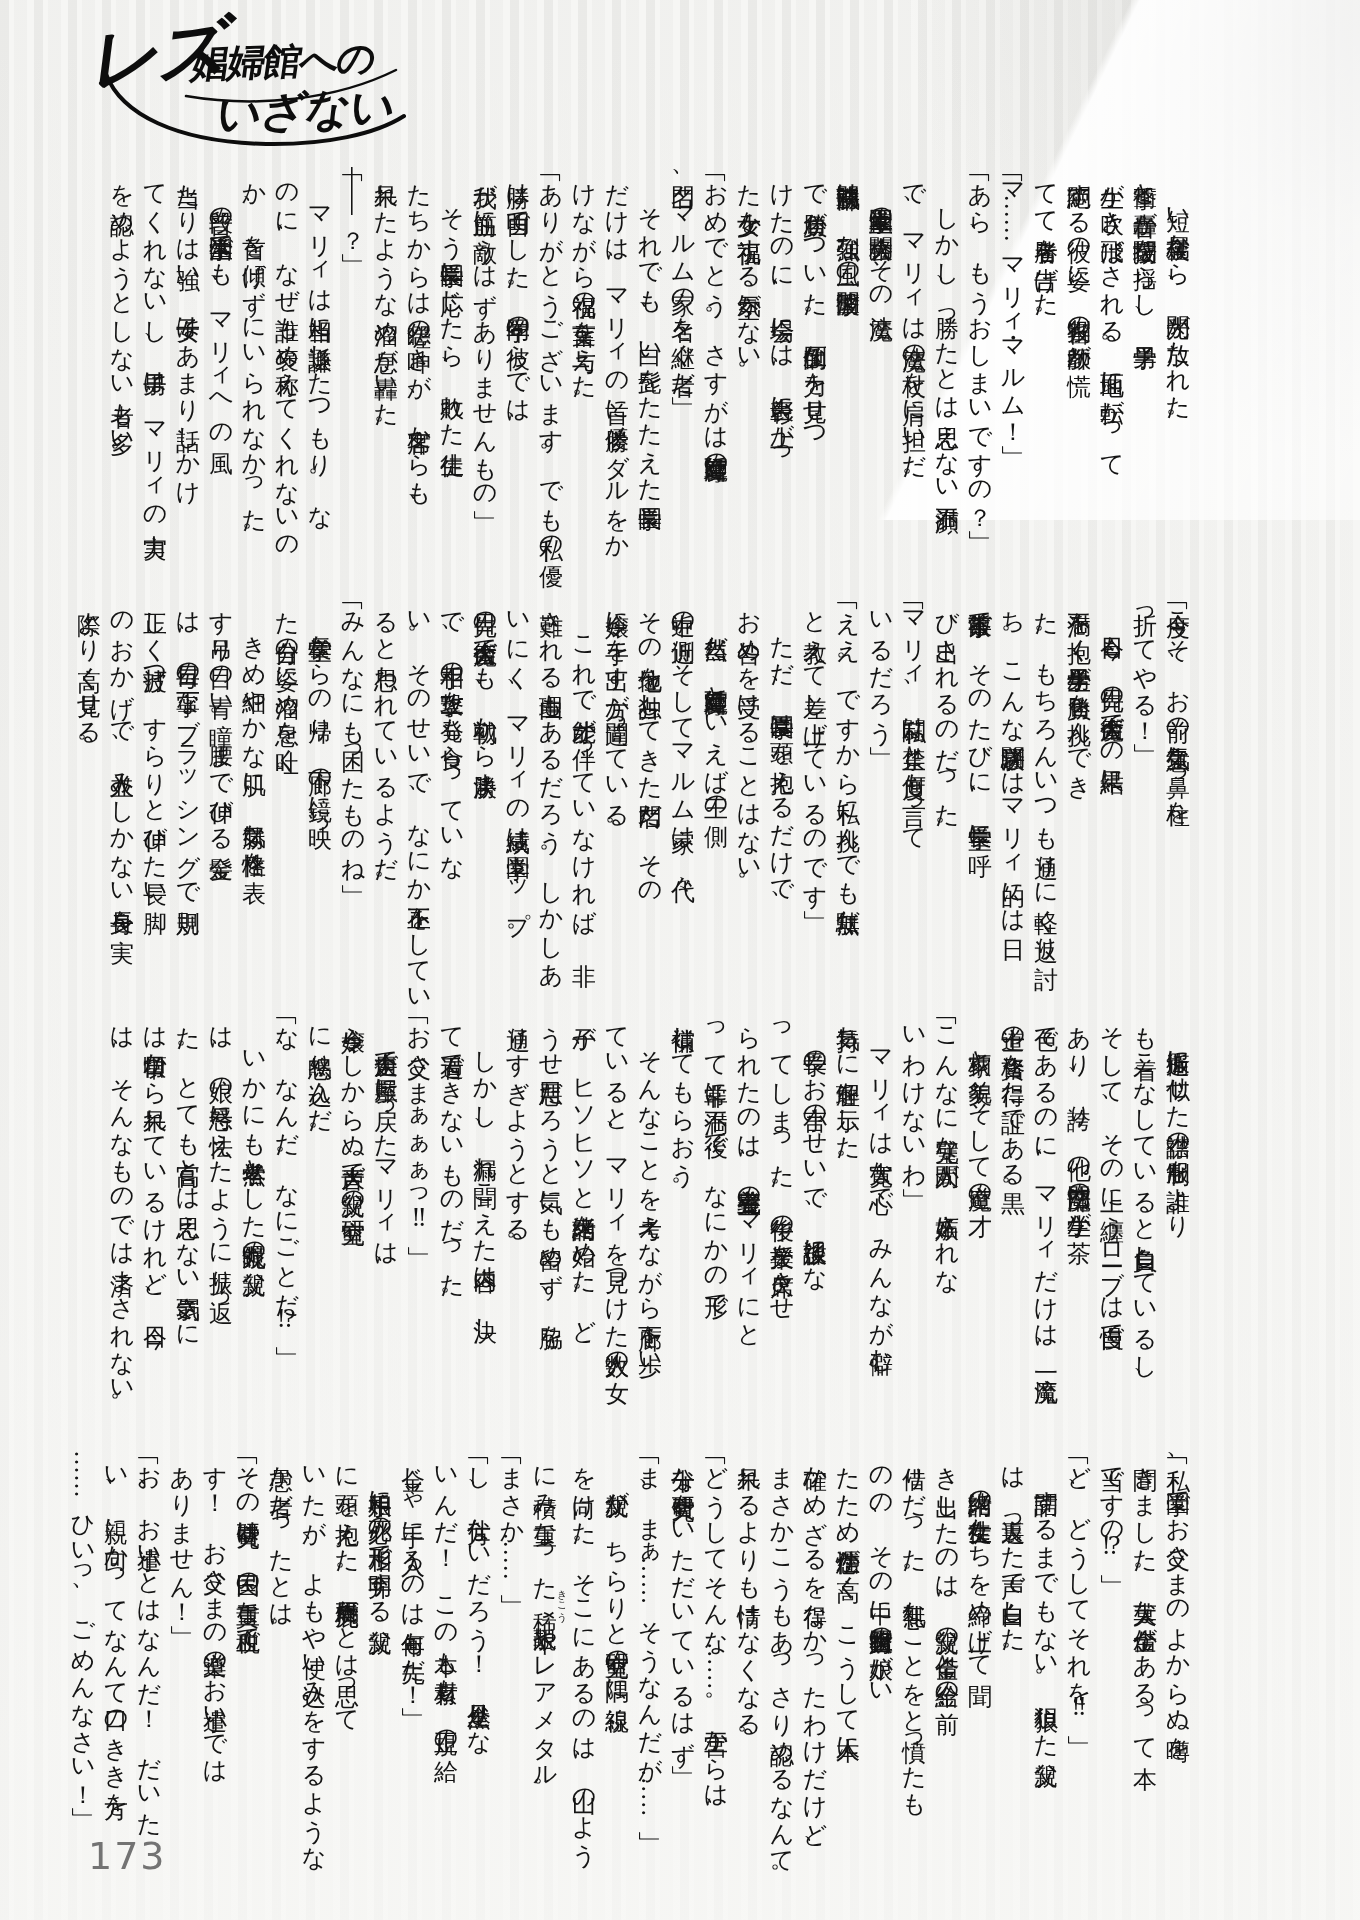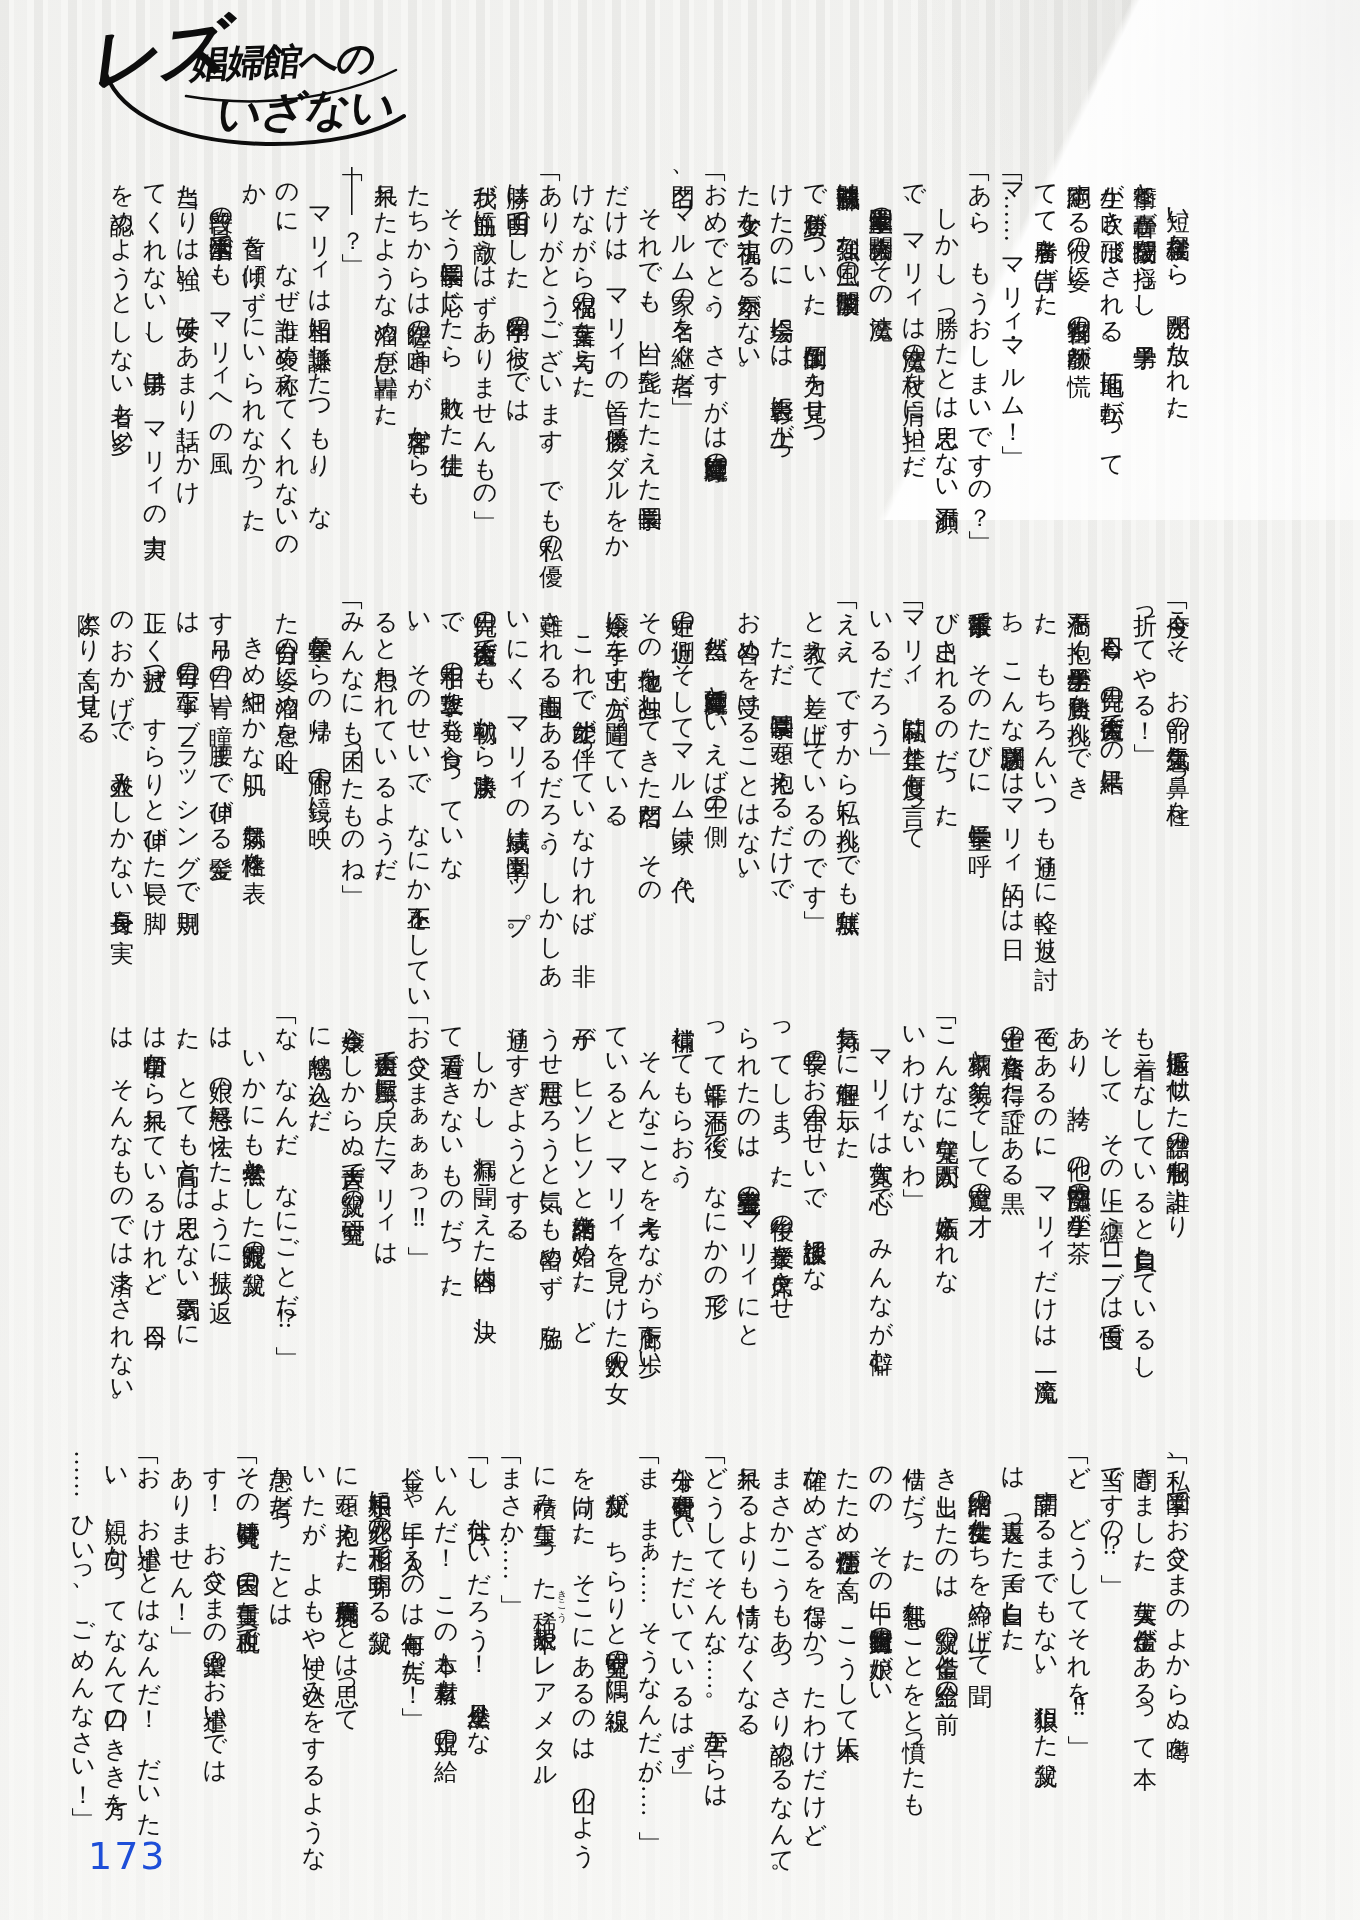--- a/index.html
+++ b/index.html
@@ -45,21 +45,21 @@
     position:absolute;right:166px;
     writing-mode:vertical-rl;
     font-size:24px;line-height:33px;color:#141414;
     text-align:left;
   }
   .band .col{white-space:nowrap;}
   ruby rt{font-size:10px;letter-spacing:0;}
   .page-number{
     position:absolute;left:88px;top:1834px;
     font-family:"DejaVu Sans","Liberation Sans",sans-serif;
-    font-size:38px;color:#1d4ed8;letter-spacing:2px;
+    font-size:38px;color:#737373;letter-spacing:2px;
   }
 </style>
 </head>
 <body>
 
 <div class="stripes"></div>
 <div class="stripe-fade"></div>
 <div class="sheen"></div>
 
 <div class="logo">

